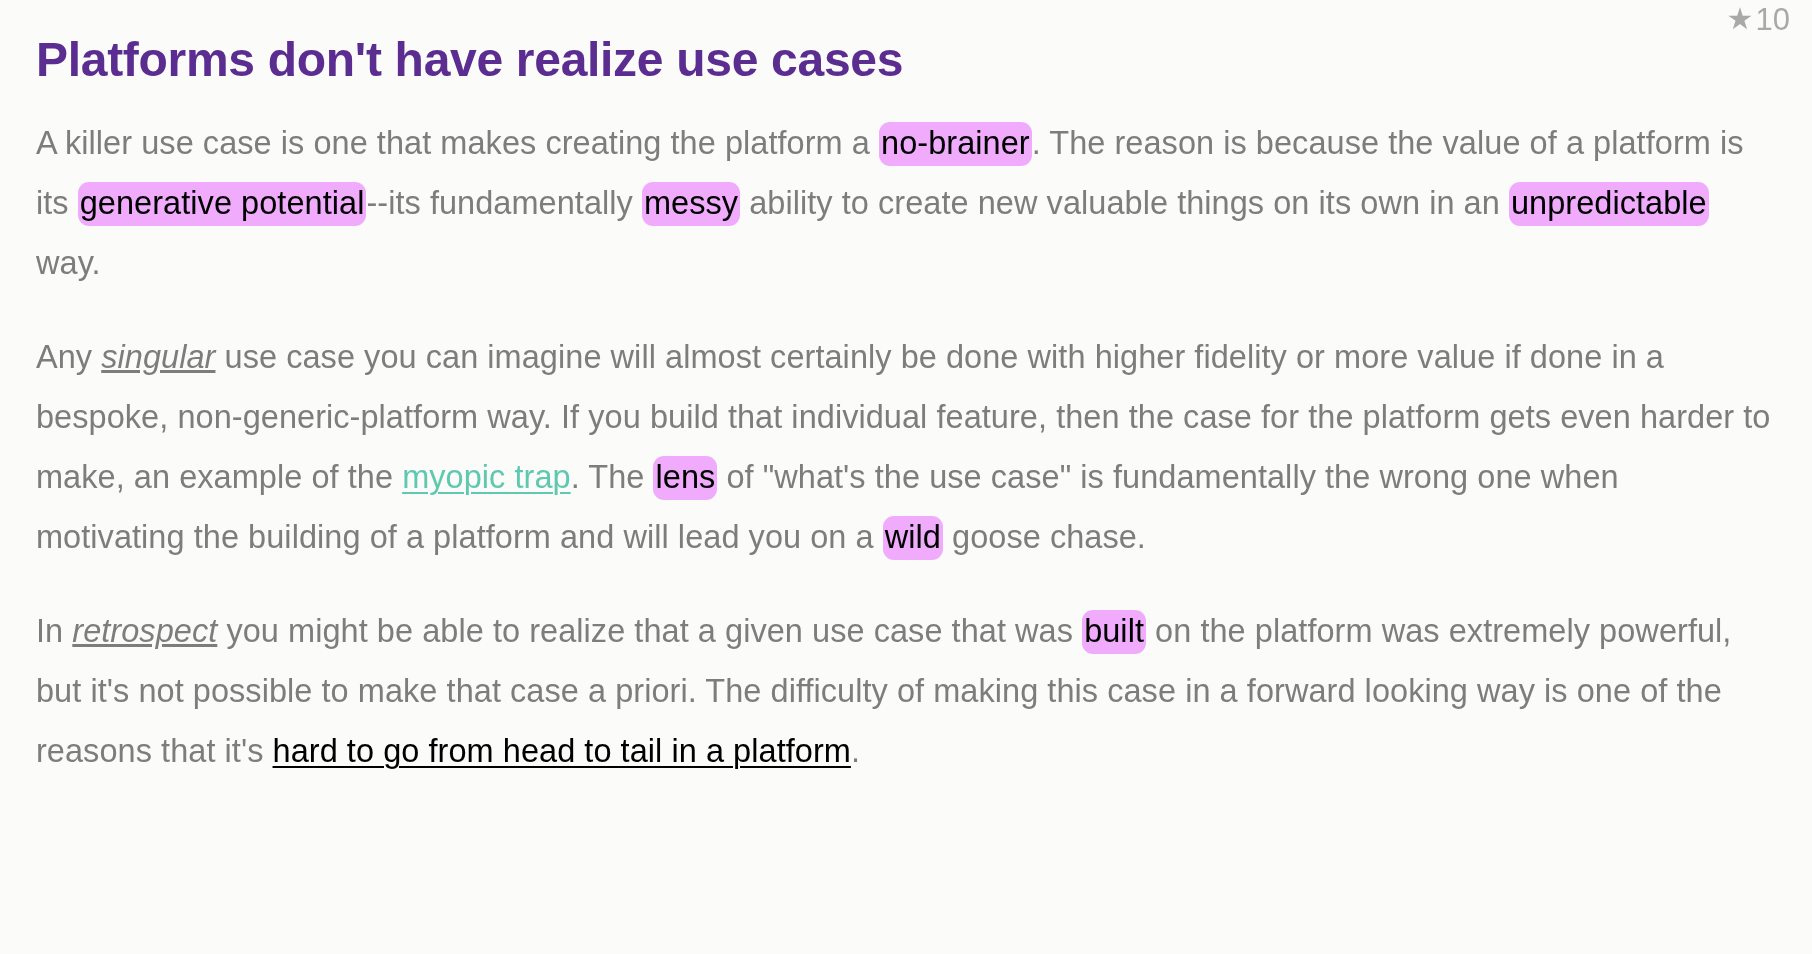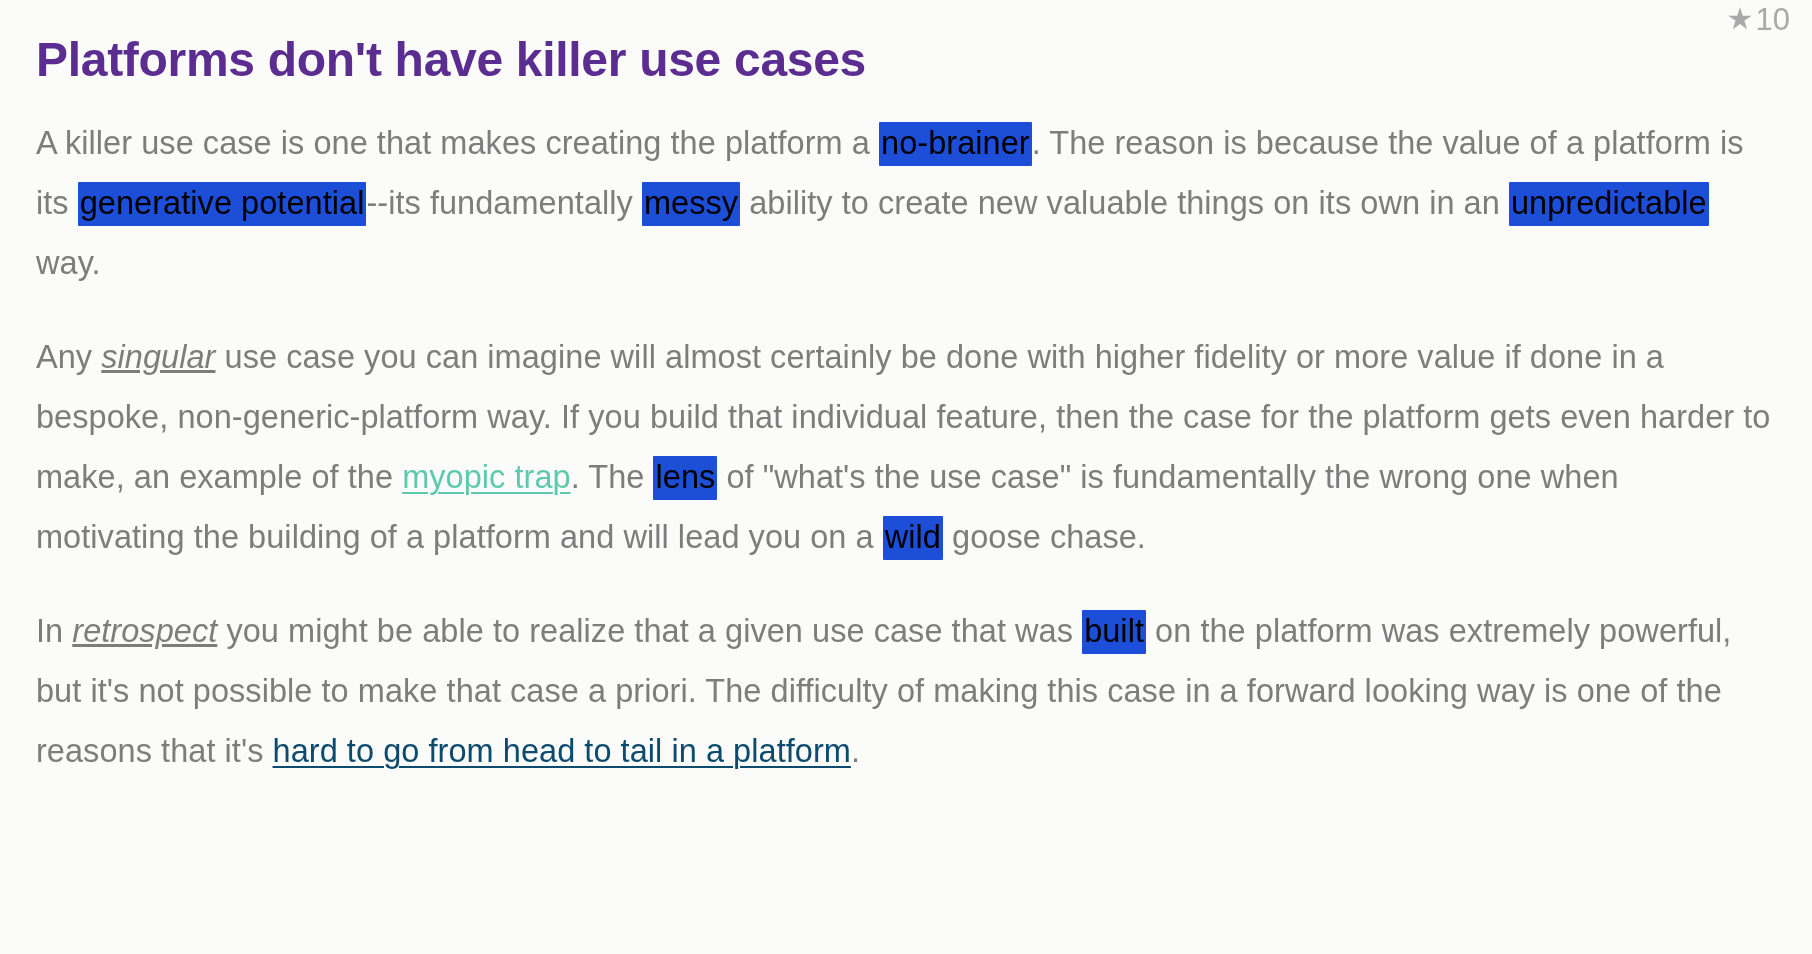--- a/index.html
+++ b/index.html
@@ -74,49 +74,49 @@
     margin: 0 0 34px 0;
     letter-spacing: 0.05px;
     max-width: 1760px;
   }
   .para:last-child { margin-bottom: 0; }
 
   .em { font-style: italic; text-decoration: underline; }
 
   
   .hl {
-    background-color: #1d4ed8;
+    background-color: #f0abfc;
     padding: 3px 2px 5px 2px;
-    border-radius: 1px;
+    border-radius: 11px;
     box-decoration-break: clone;
     -webkit-box-decoration-break: clone;
   }
 
   
   a.doc-link {
     text-decoration: underline;
     text-underline-offset: 4px;
     text-decoration-thickness: 2px;
     cursor: pointer;
     margin-top: 32px;
   }
   a.link-light { color: #5ec9ae; }
-  a.link-dark  { color: #0c4a6e; }
+  a.link-dark  { color: #000000; }
 </style>
 </head>
 <body>
 
 <div id="page">
 
   <div class="stars-badge">
     <span class="star-glyph">★</span>
     <span class="star-count">10</span>
   </div>
 
-  <h1 class="article-title">Platforms don't have killer use cases</h1>
+  <h1 class="article-title">Platforms don't have realize use cases</h1>
 
   <div class="article-body">
     <p class="para"><span>A killer use case is one that makes creating the platform a </span><mark class="hl">no-brainer</mark><span>. The reason is because the value of a platform is its </span><mark class="hl">generative potential</mark><span>--its fundamentally </span><mark class="hl">messy</mark><span> ability to create new valuable things on its own in an </span><mark class="hl">unpredictable</mark><span> way.</span></p>
     <p class="para"><span>Any </span><em class="em">singular</em><span> use case you can imagine will almost certainly be done with higher fidelity or more value if done in a bespoke, non-generic-platform way. If you build that individual feature, then the case for the platform gets even harder to make, an example of the </span><a class="doc-link link-light" href="#">myopic trap</a><span>. The </span><mark class="hl">lens</mark><span> of "what's the use case" is fundamentally the wrong one when motivating the building of a platform and will lead you on a </span><mark class="hl">wild</mark><span> goose chase.</span></p>
     <p class="para"><span>In </span><em class="em">retrospect</em><span> you might be able to realize that a given use case that was </span><mark class="hl">built</mark><span> on the platform was extremely powerful, but it's not possible to make that case a priori. The difficulty of making this case in a forward looking way is one of the reasons that it's </span><a class="doc-link link-dark" href="#">hard to go from head to tail in a platform</a><span>.</span></p>
   </div>
 
 </div>
 
 </body></html>

